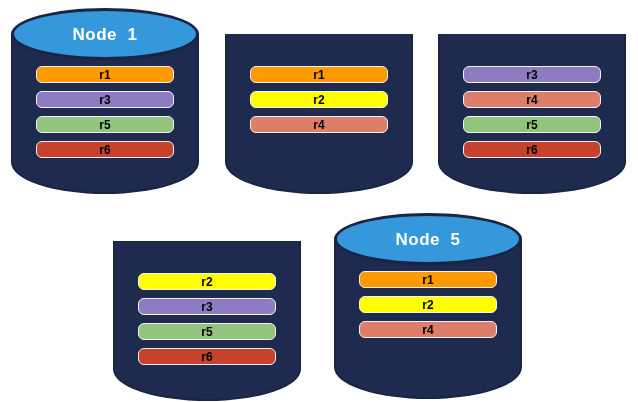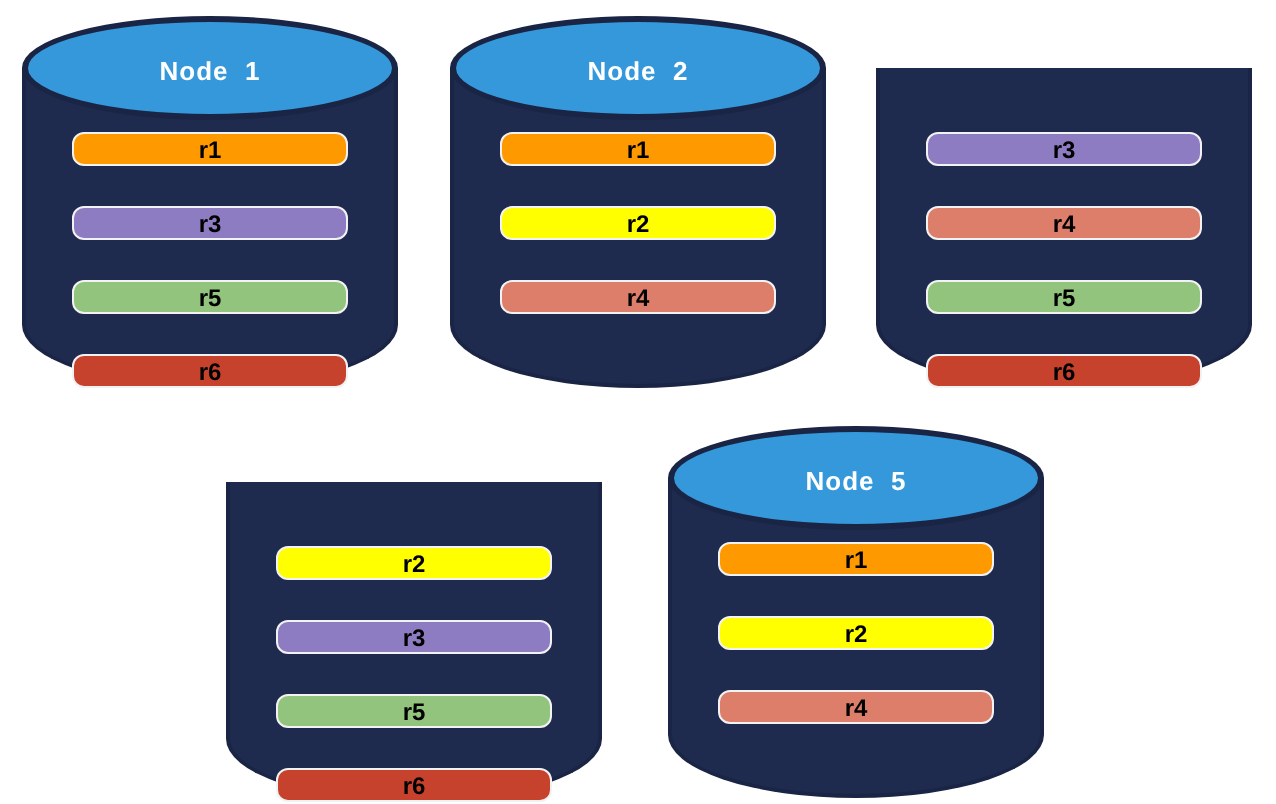--- a/index.html
+++ b/index.html
@@ -47,36 +47,36 @@
     background: var(--cyl-top, #3498DB);
     border: 3px solid var(--cyl-outline, #1A2545);
     border-radius: 50%;
     box-sizing: border-box;
     display: flex;
     align-items: center;
     justify-content: center;
   }
   .node-title {
     color: var(--title-color, #FFFFFF);
-    font-size: 13px;
+    font-size: 17px;
     font-weight: bold;
     white-space: pre;
     letter-spacing: 0.5px;
     text-align: center;
     margin-top: 2px;
   }
   .replica-list {
     position: absolute;
     left: 0;
     right: 0;
     top: 60px;
     display: flex;
     flex-direction: column;
     align-items: center;
-    gap: 20px;
+    gap: 8px;
   }
   .bar {
     width: 136px;
     height: 15px;
     border: 1.5px solid var(--bar-border, #F2F2F2);
     border-radius: 6px;
     display: flex;
     align-items: center;
     justify-content: center;
     color: var(--bar-text, #000000);
@@ -97,23 +97,20 @@
       </div>
       <div class="replica-list">
         <div class="bar" style="background: rgb(255, 153, 0);">r1</div>
         <div class="bar" style="background: rgb(142, 124, 195);">r3</div>
         <div class="bar" style="background: rgb(147, 196, 125);">r5</div>
         <div class="bar" style="background: rgb(199, 66, 45);">r6</div>
       </div>
     </div>
     <div class="node pos-2">
       <div class="cyl-body"></div>
-      <div class="cyl-top">
-        <div class="node-title">Node  2</div>
-      </div>
       <div class="replica-list">
         <div class="bar" style="background: rgb(255, 153, 0);">r1</div>
         <div class="bar" style="background: rgb(255, 255, 0);">r2</div>
         <div class="bar" style="background: rgb(221, 126, 107);">r4</div>
       </div>
     </div>
     <div class="node pos-3">
       <div class="cyl-body"></div>
       <div class="replica-list">
         <div class="bar" style="background: rgb(142, 124, 195);">r3</div>

